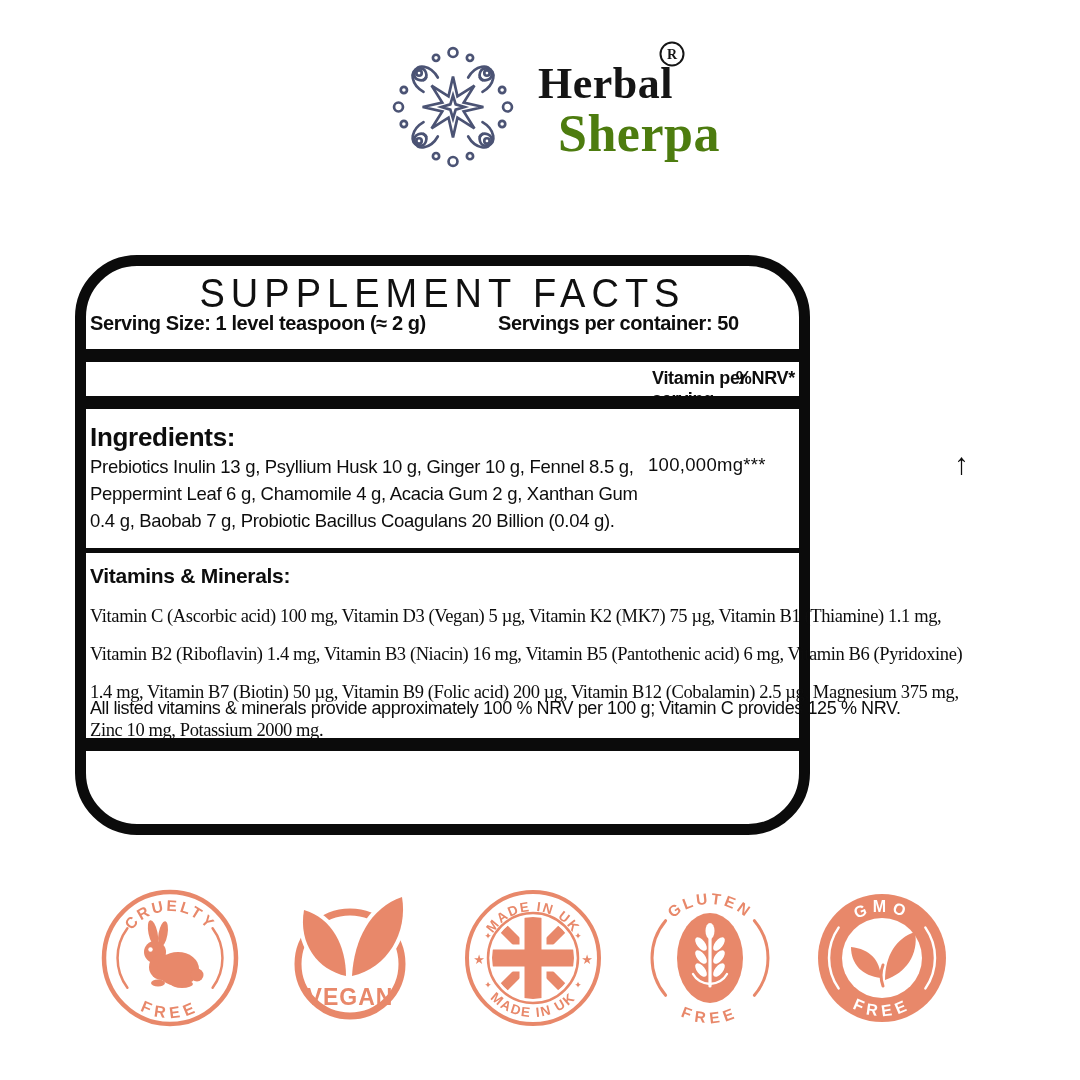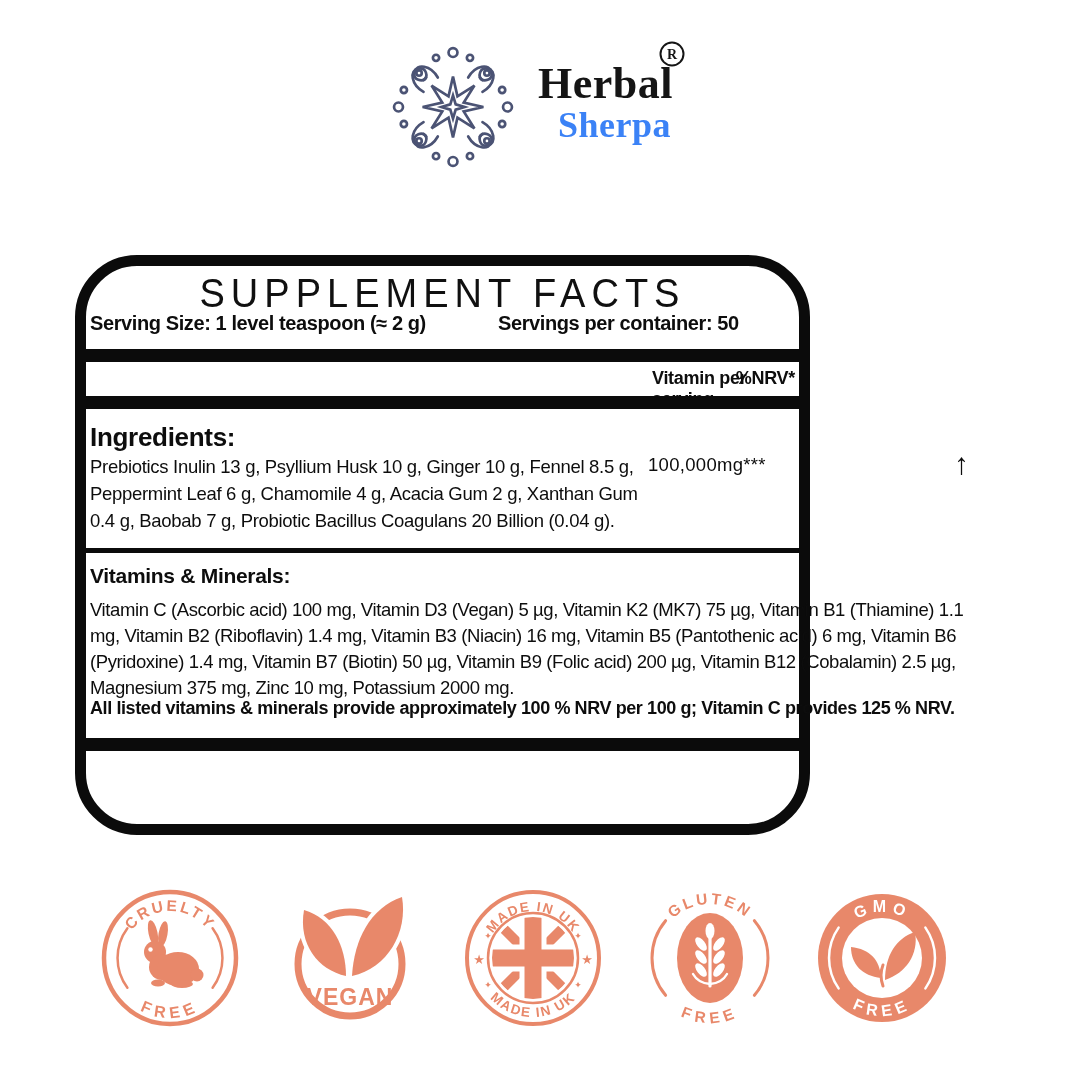--- a/index.html
+++ b/index.html
@@ -4,21 +4,21 @@
 <style>
   html,body{margin:0;padding:0;background:#ffffff;}
   .page{position:relative;width:1080px;height:1080px;background:#fff;overflow:hidden;
         font-family:"Liberation Sans",sans-serif;color:#0d0d0d;}
 
   
   .brand-logo{position:absolute;left:386px;top:38px;}
   .brand-line1{position:absolute;left:538px;top:58px;font-family:"Liberation Serif",serif;
                font-size:44px;font-weight:600;color:#151515;letter-spacing:0.5px;}
   .brand-line2{position:absolute;left:558px;top:104px;font-family:"Liberation Serif",serif;
-               font-size:36px;font-weight:600;color:#3b82f6;letter-spacing:0.5px;}
+               font-size:52px;font-weight:600;color:#4d7c0f;letter-spacing:0.5px;}
   .reg-mark{position:absolute;left:658px;top:40px;}
 
   
   .facts-box{position:absolute;left:75px;top:255px;width:735px;height:580px;
              border:11px solid #0b0b0b;border-radius:62px;box-sizing:border-box;background:#fff;}
   .panel-title{position:absolute;left:0;right:0;top:4px;margin:0;text-align:center;
                font-size:38px;font-weight:400;letter-spacing:6px;color:#101010;
                transform:scaleY(1.08);transform-origin:top center;}
   .serving-size{position:absolute;left:4px;top:46px;font-size:20px;font-weight:700;letter-spacing:-0.4px;}
   .servings-count{position:absolute;left:412px;top:46px;font-size:20px;font-weight:700;letter-spacing:-0.4px;}
@@ -27,22 +27,22 @@
   .bar2{top:130px;height:13px;}
   .divider{top:282px;height:5px;}
   .bar3{top:472px;height:13px;}
   .col-amount{position:absolute;left:566px;top:102px;font-size:18px;font-weight:700;letter-spacing:-0.3px;}
   .col-nrv{position:absolute;right:4px;top:102px;font-size:18px;font-weight:700;letter-spacing:-0.3px;}
   .ing-heading{position:absolute;left:4px;top:156px;font-size:26px;font-weight:700;letter-spacing:-0.3px;}
   .ing-text{position:absolute;left:4px;top:187px;width:575px;font-size:18.5px;line-height:27px;letter-spacing:-0.3px;}
   .ing-amount{position:absolute;left:562px;top:188px;font-size:18.5px;letter-spacing:0.3px;}
   .ing-arrow{position:absolute;left:868px;top:181px;font-size:30px;font-weight:700;}
   .vit-heading{position:absolute;left:4px;top:298px;font-size:21px;font-weight:700;letter-spacing:-0.3px;}
-  .vit-text{position:absolute;left:4px;top:331px;width:888px;font-size:18.5px;line-height:26px;letter-spacing:-0.4px;}
-  .vit-note{position:absolute;left:4px;top:432px;width:900px;font-size:18px;font-weight:700;letter-spacing:-0.4px;}
+  .vit-text{position:absolute;left:4px;top:331px;width:888px;font-size:18.5px;line-height:38px;letter-spacing:-0.4px;font-family:Liberation Serif, serif;}
+  .vit-note{position:absolute;left:4px;top:432px;width:900px;font-size:18px;font-weight:400;letter-spacing:-0.4px;}
   .foot1{position:absolute;left:4px;top:492px;font-size:17.5px;letter-spacing:0.1px;}
   .foot2{position:absolute;left:14px;top:518px;font-size:17.5px;letter-spacing:0.1px;}
 
   
   .badge{position:absolute;top:888px;width:140px;height:140px;}
   .badge-1{left:100px;} .badge-2{left:280px;} .badge-3{left:463px;}
   .badge-4{left:640px;} .badge-5{left:812px;}
   .arc-text{font-family:"Liberation Sans",sans-serif;font-weight:700;}
 </style>
 </head>

